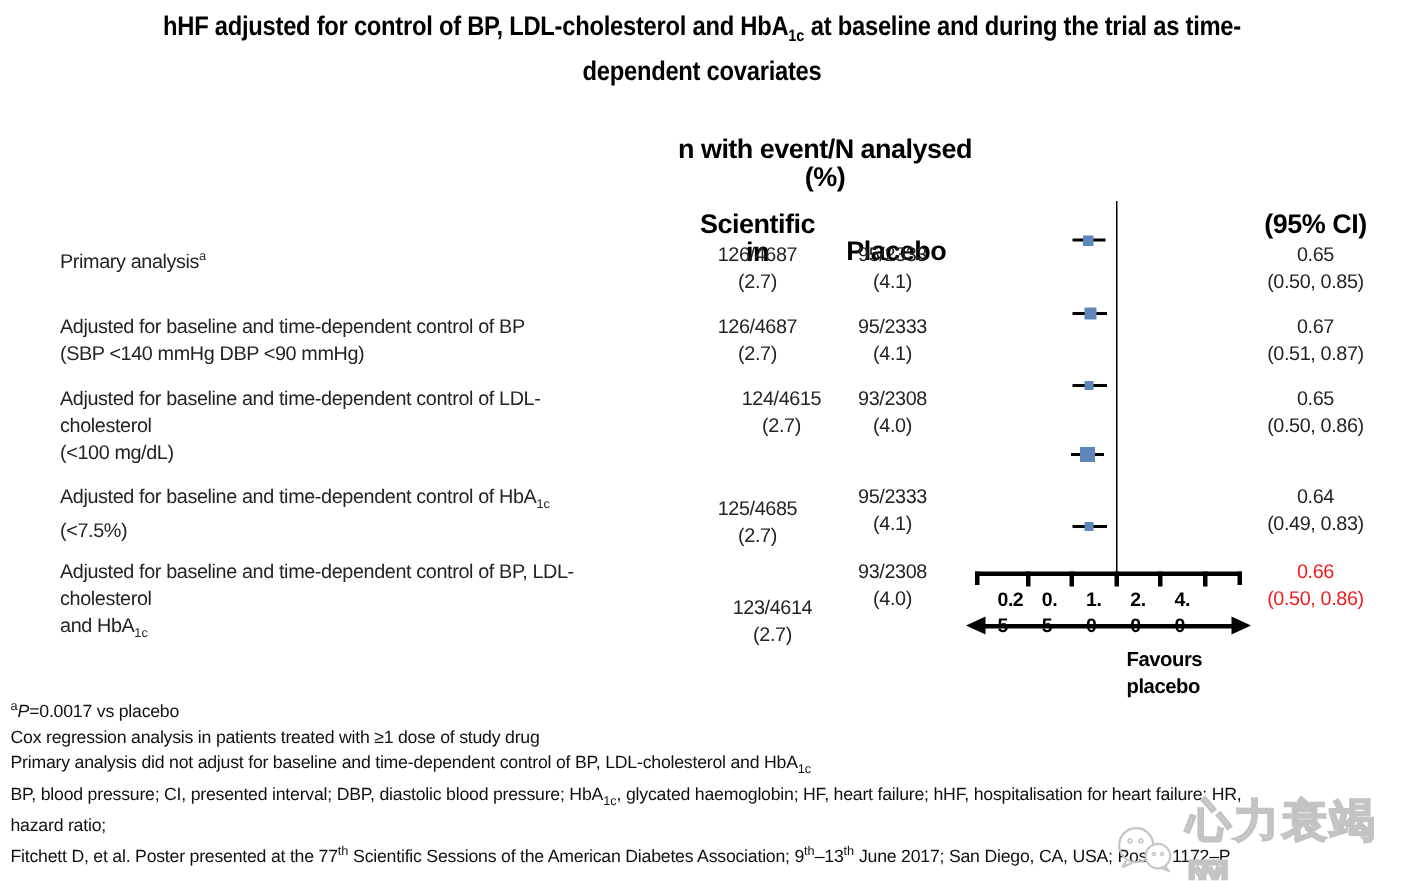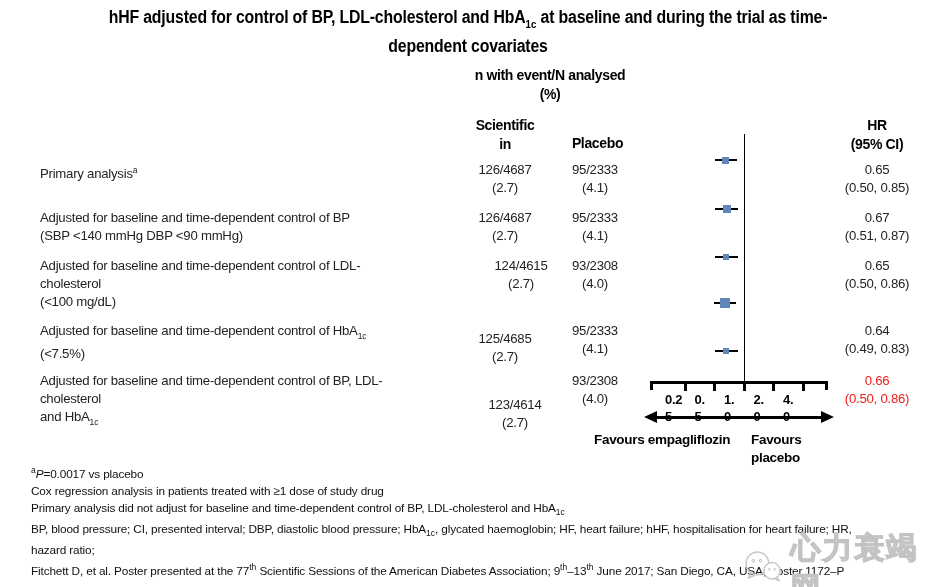--- a/index.html
+++ b/index.html
@@ -2,39 +2,39 @@
 <html><head>
 <meta charset="utf-8">
 <style>
   html,body{margin:0;padding:0;background:#fff;}
   #canvas{position:relative;width:936px;height:587px;background:#ffffff;overflow:hidden;
           font-family:"Liberation Sans","DejaVu Sans",sans-serif;color:#1a1a1a;}
   .abs{position:absolute;}
   .title{position:absolute;left:0;top:6px;width:936px;text-align:center;font-weight:700;
          font-size:18px;line-height:22px;color:#000;transform:scaleX(0.88);transform-origin:50% 0;
          letter-spacing:-0.2px;}
-  .hdr{position:absolute;font-weight:700;font-size:14px;line-height:19px;letter-spacing:-0.35px;
-       color:#000;text-align:center;}
+  .hdr{position:absolute;font-weight:700;font-size:18px;line-height:19px;letter-spacing:-0.35px;
+       color:#000;text-align:center;margin-top:24px;}
   .cell{position:absolute;font-size:13.2px;line-height:18px;letter-spacing:-0.25px;color:#232323;}
   .num{text-align:center;}
   .nw{white-space:nowrap;}
   sup{font-size:8.5px;letter-spacing:0;}
   sub{font-size:8.5px;letter-spacing:0;}
   .title sub{font-size:11px;}
   .fp-refline,.fp-axis,.fp-tick,.fp-ci,.fp-arrow-shaft{position:absolute;background:#000;}
   .fp-marker{position:absolute;}
   .fp-ticklabel{position:absolute;font-weight:700;font-size:13px;line-height:16.5px;
                 text-align:left;letter-spacing:-0.3px;color:#000;}
   .fp-arrow-head{position:absolute;width:0;height:0;}
   .ah-l{border-top:6px solid transparent;border-bottom:6px solid transparent;border-right:13px solid #000;}
   .ah-r{border-top:6px solid transparent;border-bottom:6px solid transparent;border-left:13px solid #000;}
   .fav{position:absolute;font-weight:700;font-size:13.5px;line-height:18px;letter-spacing:-0.3px;color:#000;}
   .fns{position:absolute;left:7px;top:462px;width:926px;font-size:11.8px;line-height:16.8px;
        letter-spacing:-0.15px;color:#101010;}
-  .fns .ln{white-space:nowrap;margin-left:24px;}
+  .fns .ln{white-space:nowrap;}
   .fns i{font-style:italic;}
   .watermark{position:absolute;left:742px;top:528px;display:flex;align-items:center;gap:5px;}
   .wm-text{font-size:30px;letter-spacing:2px;color:#f2f2f2;-webkit-text-stroke:1.2px #c3c3c3;
            font-weight:700;line-height:40px;}
 </style>
 </head>
 <body>
 
 <div id="canvas">
 
@@ -47,21 +47,20 @@
     <div>n with event/N analysed</div>
     <div>(%)</div>
   </div>
 
   <div class="hdr" style="left:450px;top:116px;width:110px;">
     <div>Scientific</div>
     <div>in</div>
   </div>
   <div class="hdr" style="left:550px;top:134px;width:95px;">Placebo</div>
   <div class="hdr" style="left:817px;top:116px;width:120px;">
-    <div>HR</div>
     <div>(95% CI)</div>
   </div>
 
   <div class="cell nw" style="left:40px;top:161px;">
     <span>Primary analysis</span><sup>a</sup>
   </div>
   <div class="cell num" style="left:450px;top:161px;width:110px;">
     <div>126/4687</div>
       <div>(2.7)</div>
   </div>
@@ -182,21 +181,20 @@
       <div class="fp-marker" style="left: 722.666px; top: 254px; width: 6px; height: 6px; background: rgb(95, 134, 184);"></div>
       <div class="fp-ci" style="left: 713.64px; top: 302px; width: 22.4297px; height: 2px;"></div>
       <div class="fp-marker" style="left: 720.006px; top: 298px; width: 10px; height: 10px; background: rgb(95, 134, 184);"></div>
       <div class="fp-ci" style="left: 714.5px; top: 350px; width: 23.0811px; height: 2px;"></div>
       <div class="fp-marker" style="left: 723.316px; top: 348px; width: 6px; height: 6px; background: rgb(95, 134, 184);"></div>
       <div class="fp-arrow-shaft" style="left: 656px; top: 415.5px; width: 166px; height: 3px;"></div>
       <div class="fp-arrow-head ah-l" style="left: 644px; top: 411px;"></div>
       <div class="fp-arrow-head ah-r" style="left: 821px; top: 411px;"></div>
     </div>
 
-  <div class="fav" style="left:594px;top:431px;">Favours empagliflozin</div>
   <div class="fav" style="left:751px;top:431px;">
     <div>Favours</div>
     <div>placebo</div>
   </div>
 
   <div class="fns">
     <div class="ln"><sup>a</sup><i>P</i><span>=0.0017 vs placebo</span></div>
     <div class="ln">Cox regression analysis in patients treated with ≥1 dose of study drug</div>
     <div class="ln"><span>Primary analysis did not adjust for baseline and time-dependent control of BP, LDL-cholesterol and HbA</span><sub>1c</sub></div>
     <div class="ln"><span>BP, blood pressure; CI, presented interval; DBP, diastolic blood pressure; HbA</span><sub>1c</sub><span>, glycated haemoglobin; HF, heart failure; hHF, hospitalisation for heart failure; HR,</span></div>

